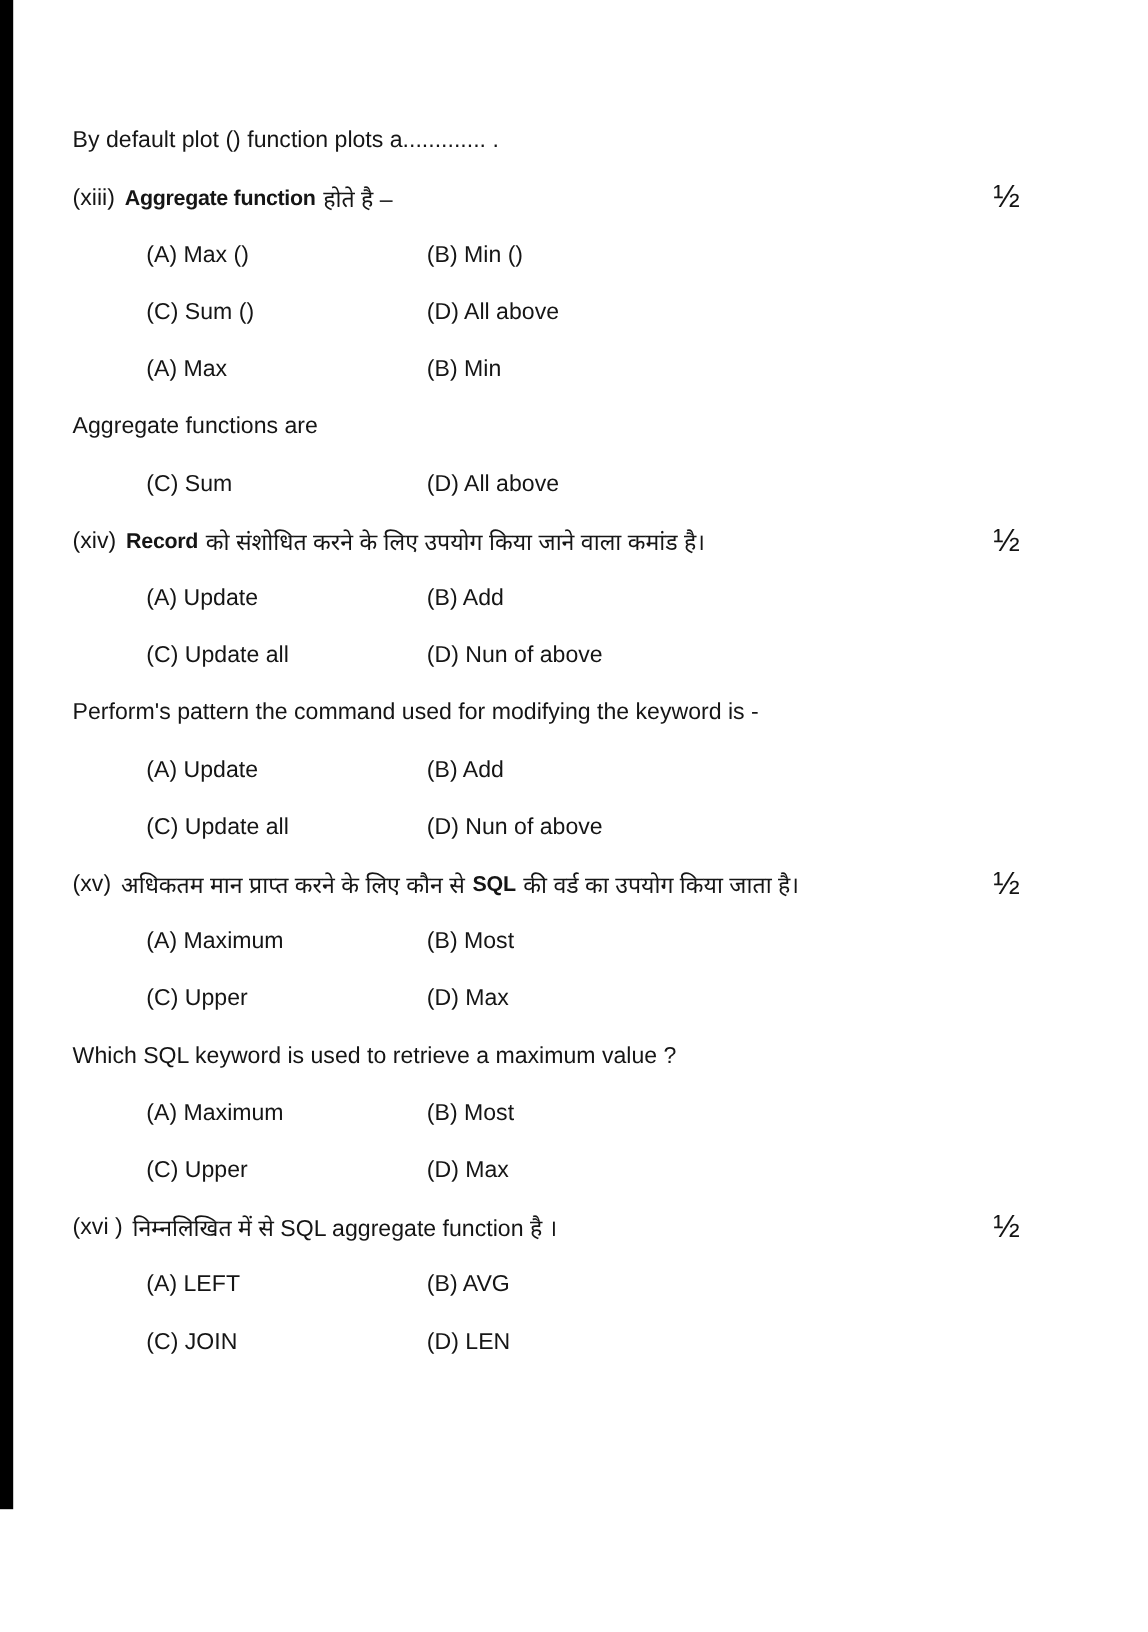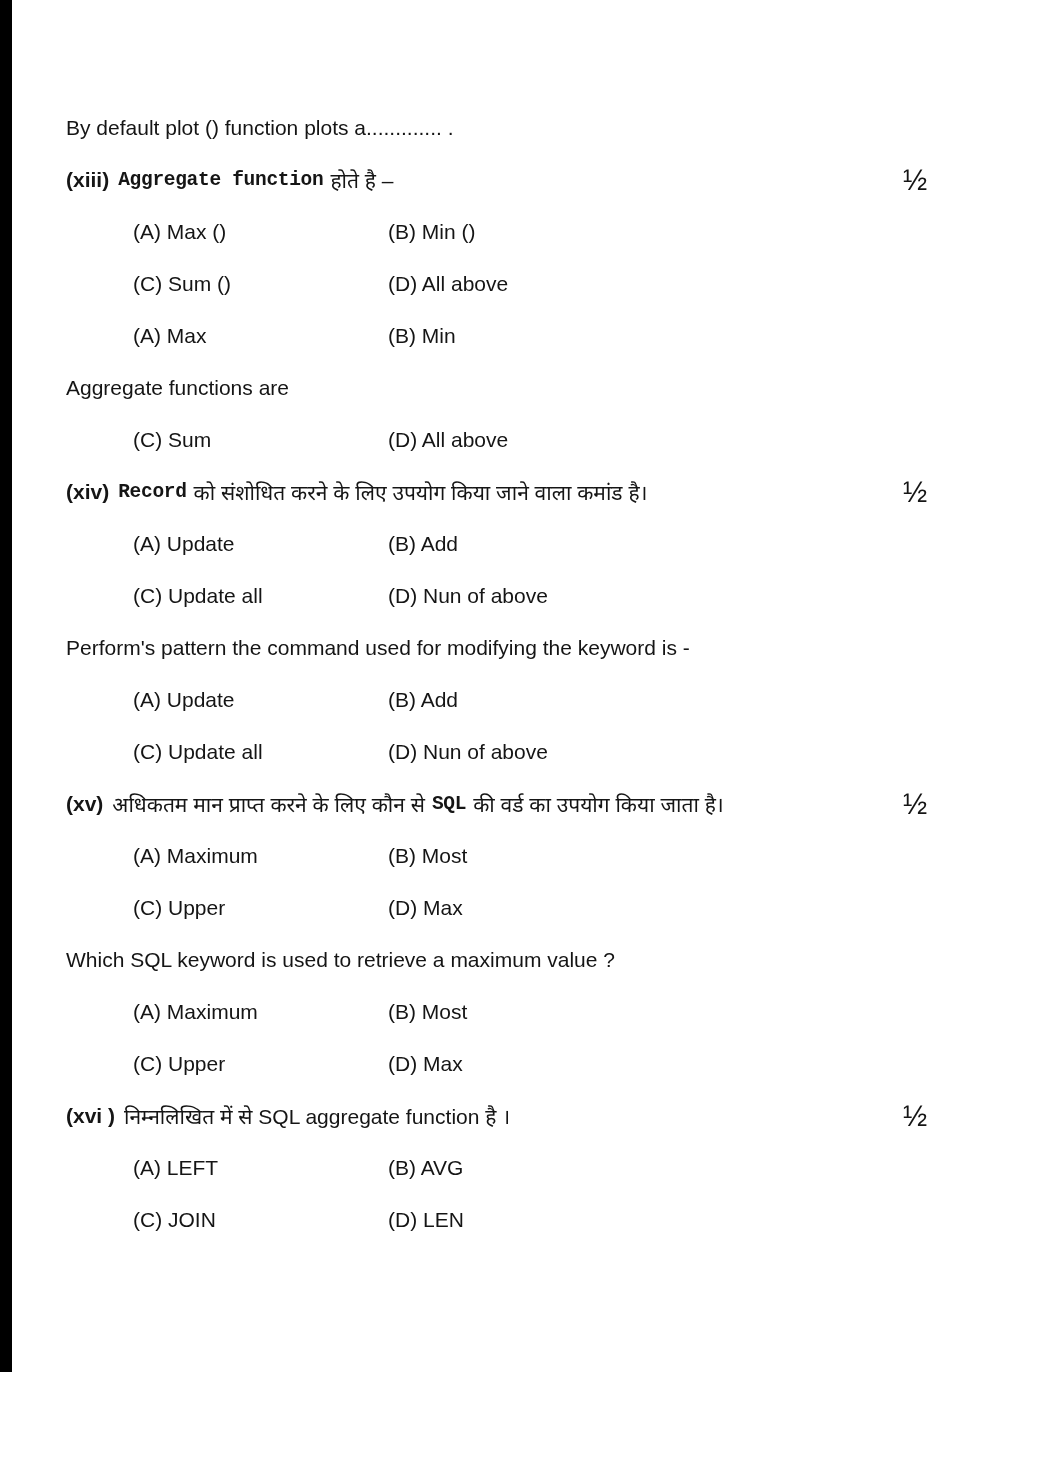--- a/index.html
+++ b/index.html
@@ -27,28 +27,27 @@
     box-sizing:border-box;
   }
   .line{
     height:52px;
     display:flex;
     align-items:center;
     position:relative;
     white-space:pre;
   }
   .qline span{display:inline-block;}
-  .qnum{margin-right:9px;font-weight:bold;}
+  .qnum{margin-right:9px;}
   .qpre{margin-right:7px;}
   .qembed{
     font-weight:700;
     font-size:19.5px;
     letter-spacing:-0.3px;
     margin-right:7px;
-    font-family:Liberation Mono, monospace;
   }
   .qline span:empty{display:none;margin:0;}
   .marks{
     position:absolute;
     left:837px;
     top:50%;
     transform:translateY(-50%);
     font-size:29px;
     font-weight:400;
   }

